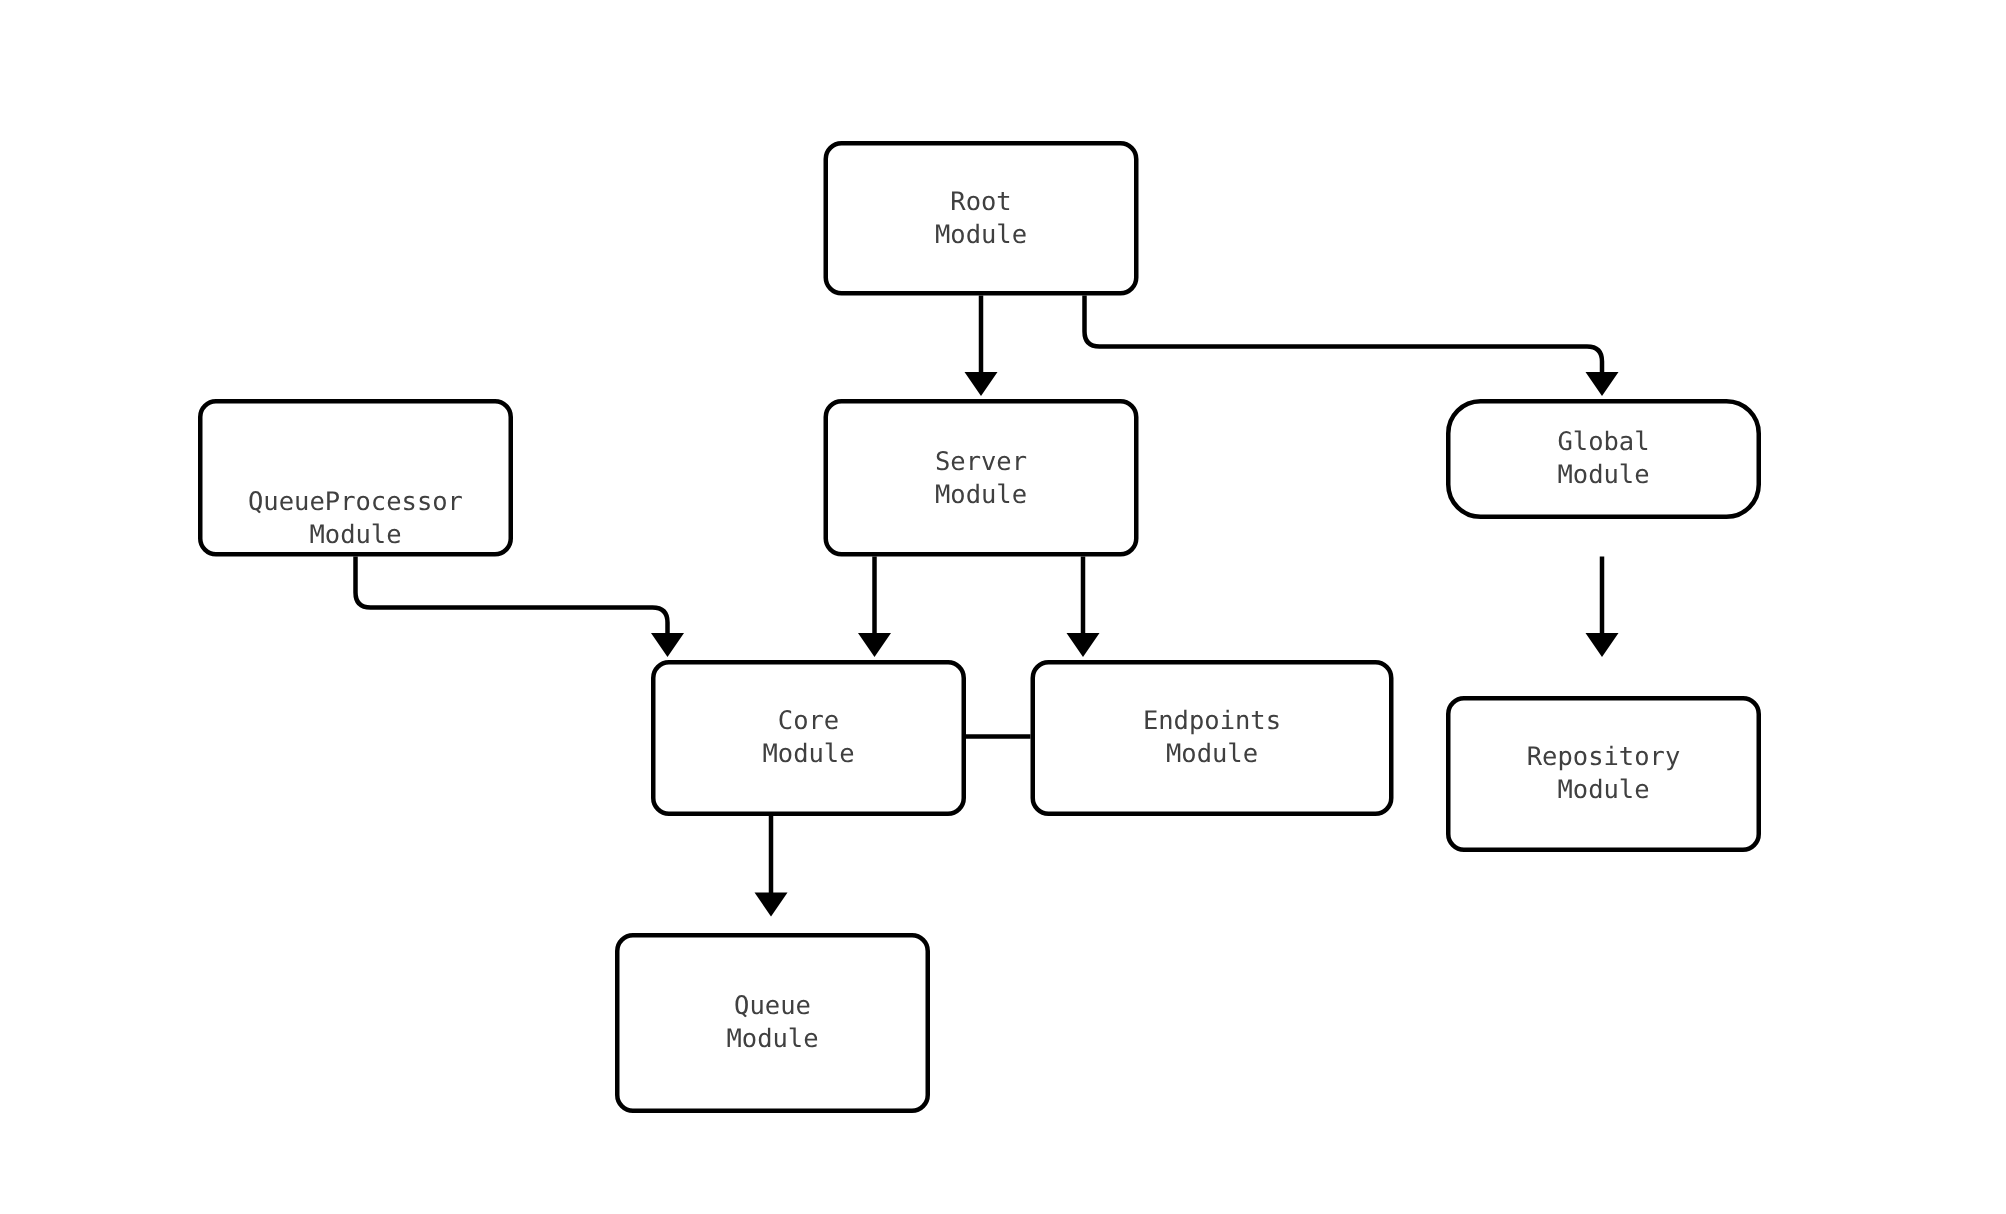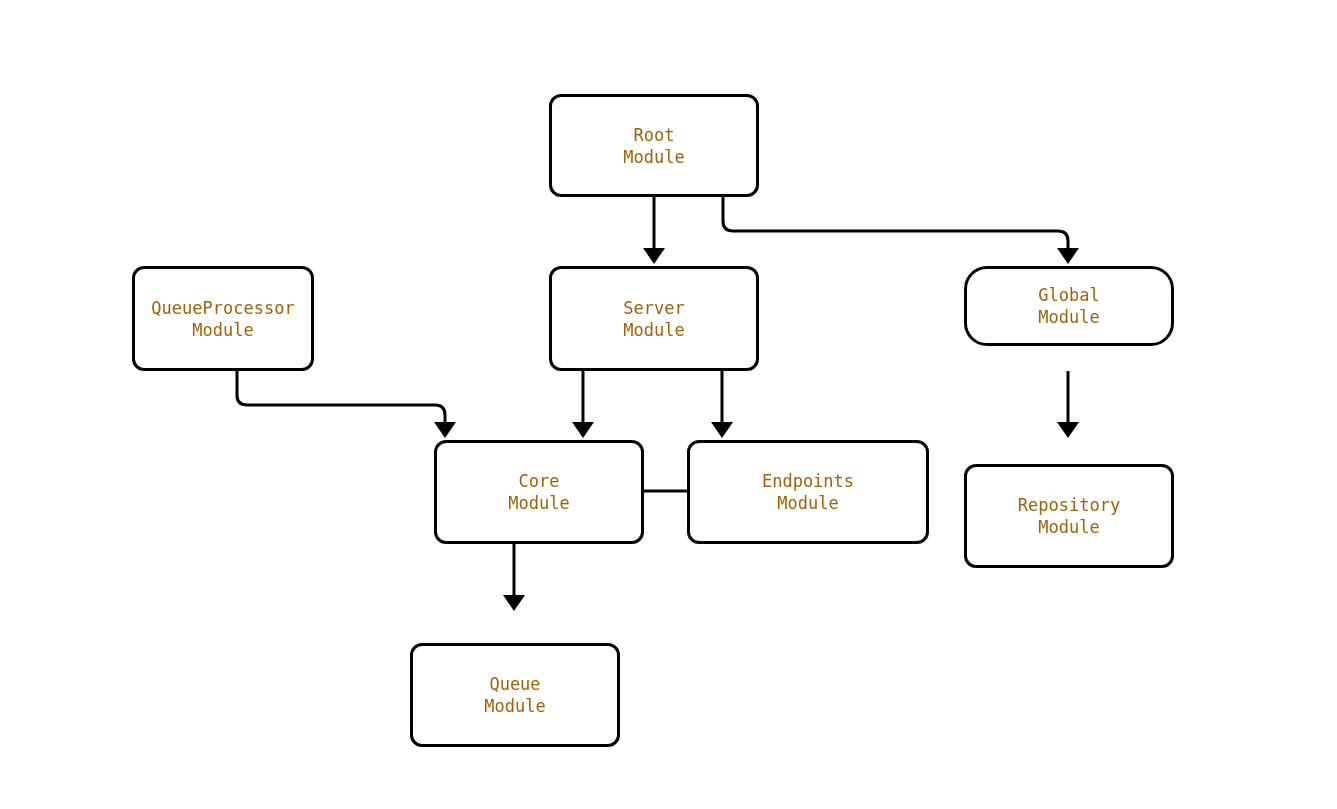--- a/index.html
+++ b/index.html
@@ -34,21 +34,21 @@
     display: flex;
     flex-direction: column;
     align-items: center;
     justify-content: center;
     z-index: 2;
   }
   .node-label {
     font-family: "DejaVu Sans Mono", "Liberation Mono", monospace;
     font-size: 17px;
     line-height: 22px;
-    color: #a16207;
+    color: #404040;
     text-align: center;
     white-space: pre;
     letter-spacing: 0px;
   }
 </style>
 </head>
 <body>
 
 <div id="diagram-canvas">
 
@@ -73,21 +73,21 @@
         <polygon points="1057,422 1079,422 1068,438"></polygon>
         <polygon points="503,595 525,595 514,611"></polygon>
       </g>
   </svg>
 
   <div class="node-box" style="left: 549px; top: 94px; width: 210px; height: 103px;">
     <div class="node-label">Root</div>
     <div class="node-label">Module</div>
   </div>
 
-  <div class="node-box" style="left: 132px; top: 266px; width: 182px; height: 105px;">
+  <div class="node-box" style="left: 132px; top: 266px; width: 210px; height: 105px; justify-content: flex-end;">
     <div class="node-label">QueueProcessor</div>
     <div class="node-label">Module</div>
   </div>
 
   <div class="node-box" style="left: 549px; top: 266px; width: 210px; height: 105px; align-items: center;">
     <div class="node-label">Server</div>
     <div class="node-label">Module</div>
   </div>
 
   <div class="node-box" style="left: 964px; top: 266px; width: 210px; height: 80px; border-radius: 23px;">
@@ -103,18 +103,18 @@
   <div class="node-box" style="left: 687px; top: 440px; width: 242px; height: 104px;">
     <div class="node-label">Endpoints</div>
     <div class="node-label">Module</div>
   </div>
 
   <div class="node-box" style="left: 964px; top: 464px; width: 210px; height: 104px;">
     <div class="node-label">Repository</div>
     <div class="node-label">Module</div>
   </div>
 
-  <div class="node-box" style="left: 410px; top: 643px; width: 210px; height: 104px;">
+  <div class="node-box" style="left: 410px; top: 622px; width: 210px; height: 120px;">
     <div class="node-label">Queue</div>
     <div class="node-label">Module</div>
   </div>
 
 </div>
 
 </body></html>

